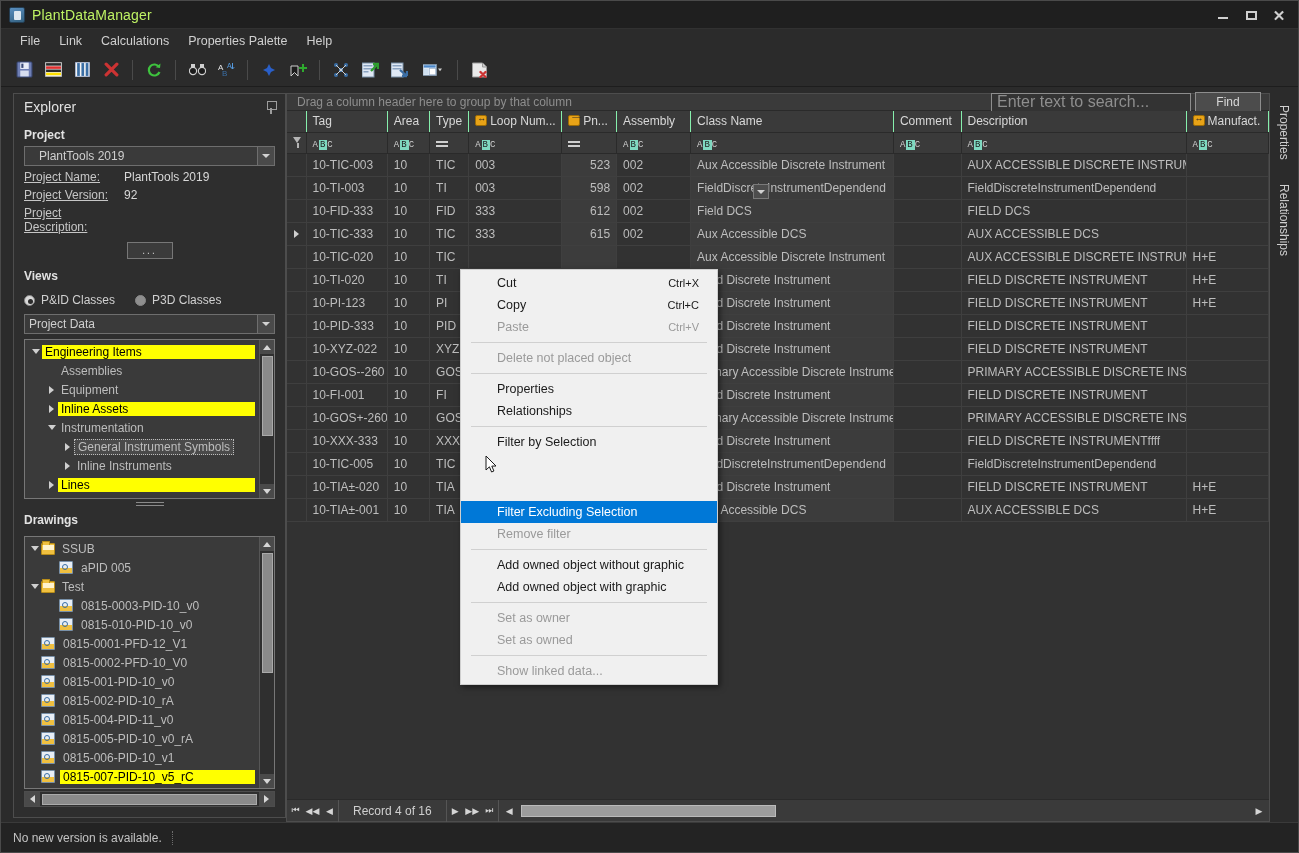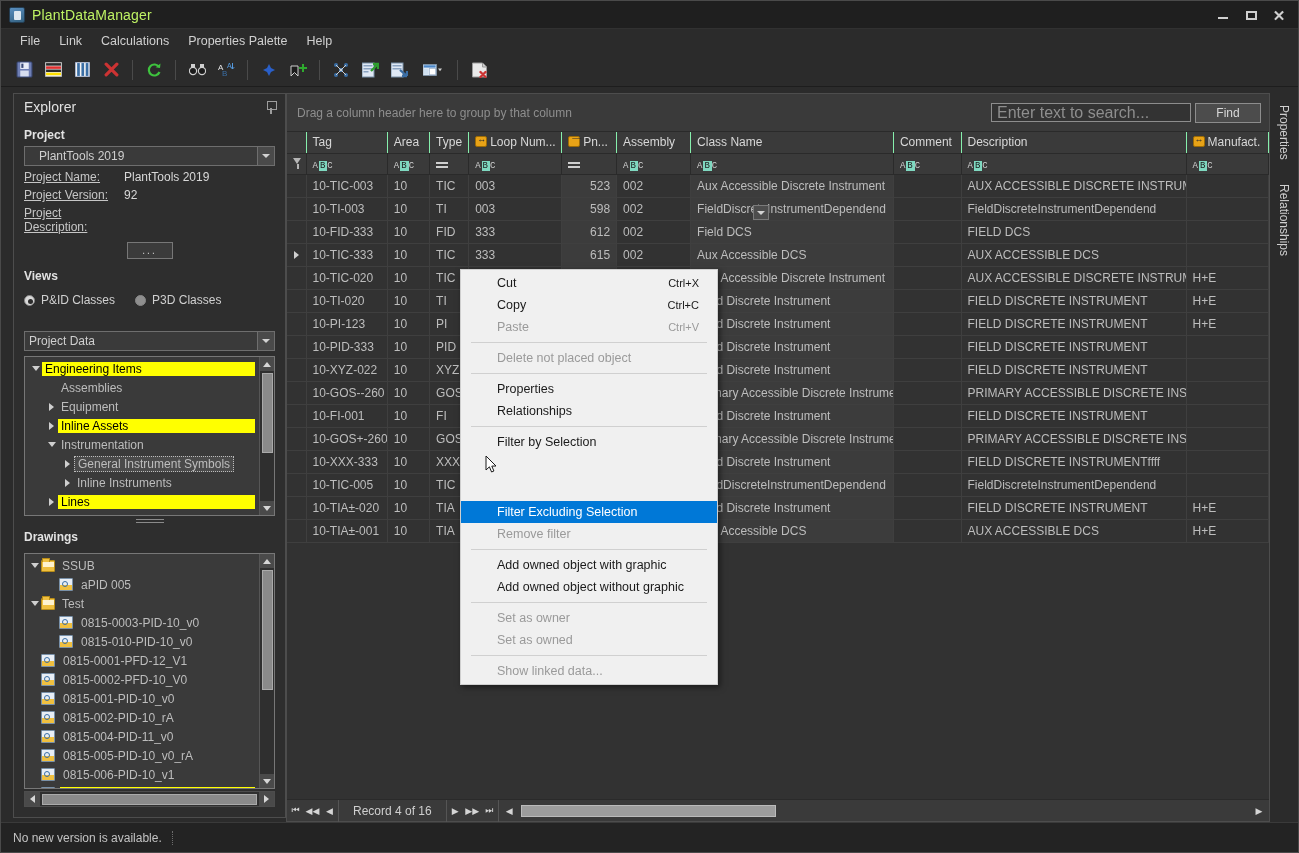--- a/index.html
+++ b/index.html
@@ -158,21 +158,21 @@
     display:flex; align-items:center;
   }
   .hbtn { width:15px;height:14px;background:#4a4a4a;display:flex;align-items:center;justify-content:center;}
   .tri-l{width:0;height:0;border-top:4px solid transparent;border-bottom:4px solid transparent;border-right:5px solid #d6d6d6;}
   .tri-rt{width:0;height:0;border-top:4px solid transparent;border-bottom:4px solid transparent;border-left:5px solid #d6d6d6;}
   .hthumb { flex:1; height:11px; background:#8a8a8a; border:1px solid #aaa; margin:0 2px;}
   
   .centercol { flex:1; display:flex; flex-direction:column; padding:6px 0 0 0; min-width:0; }
   .gridpanel { flex:1; display:flex; flex-direction:column; border:1px solid #4d4d4d; background:#333; min-height:0; }
   .groupbar {
-    height:38px; background:#3a3a3a; display:flex; align-items:center;
+    height:17px; background:#3a3a3a; display:flex; align-items:center;
     padding:0 8px 0 10px; color:#8e8e8e; font-size:12px; justify-content:space-between;
     border-bottom:1px solid #2a2a2a;
   }
   .searchwrap { display:flex; align-items:center; gap:4px;}
   .searchbox {
     width:200px;height:19px;background:#333;border:1px solid #8d8d8d;
     color:#8e8e8e;font-size:16px;padding:0 5px;font-family:"Liberation Sans",sans-serif;
   }
   .searchbox::placeholder{color:#8e8e8e;}
   .findbtn {
@@ -438,21 +438,21 @@
           <div class="radiorow">
             <label class="radio">
               <span class="rdot on"></span>
               <span>P&amp;ID Classes</span>
             </label>
             <label class="radio">
               <span class="rdot off"></span>
               <span>P3D Classes</span>
             </label>
           </div>
-          <div class="combo" style="margin-top:24px">
+          <div class="combo" style="margin-top:7px">
             <span style="margin-left:-10px">Project Data</span>
             <span class="arrow">
                 <i class="caret-dn"></i>
               </span>
           </div>
           <div class="treebox fixed-h">
             <div class="treelist" id="class-tree-list">
                 <div class="trow" style="padding-left: 4px;">
                   <span class="exp">
                     <i class="tri-d"></i>
@@ -950,24 +950,24 @@
         <span>Filter by Selection</span>
       </div>
       <div class="ctxitem sel">
         <span>Filter Excluding Selection</span>
       </div>
       <div class="ctxitem disabled">
         <span>Remove filter</span>
       </div>
       <div class="ctxsep"></div>
       <div class="ctxitem">
+        <span>Add owned object without graphic</span>
+      </div>
+      <div class="ctxitem">
         <span>Add owned object with graphic</span>
-      </div>
-      <div class="ctxitem">
-        <span>Add owned object without graphic</span>
       </div>
       <div class="ctxsep"></div>
       <div class="ctxitem disabled">
         <span>Set as owner</span>
       </div>
       <div class="ctxitem disabled">
         <span>Set as owned</span>
       </div>
       <div class="ctxsep"></div>
       <div class="ctxitem disabled">

